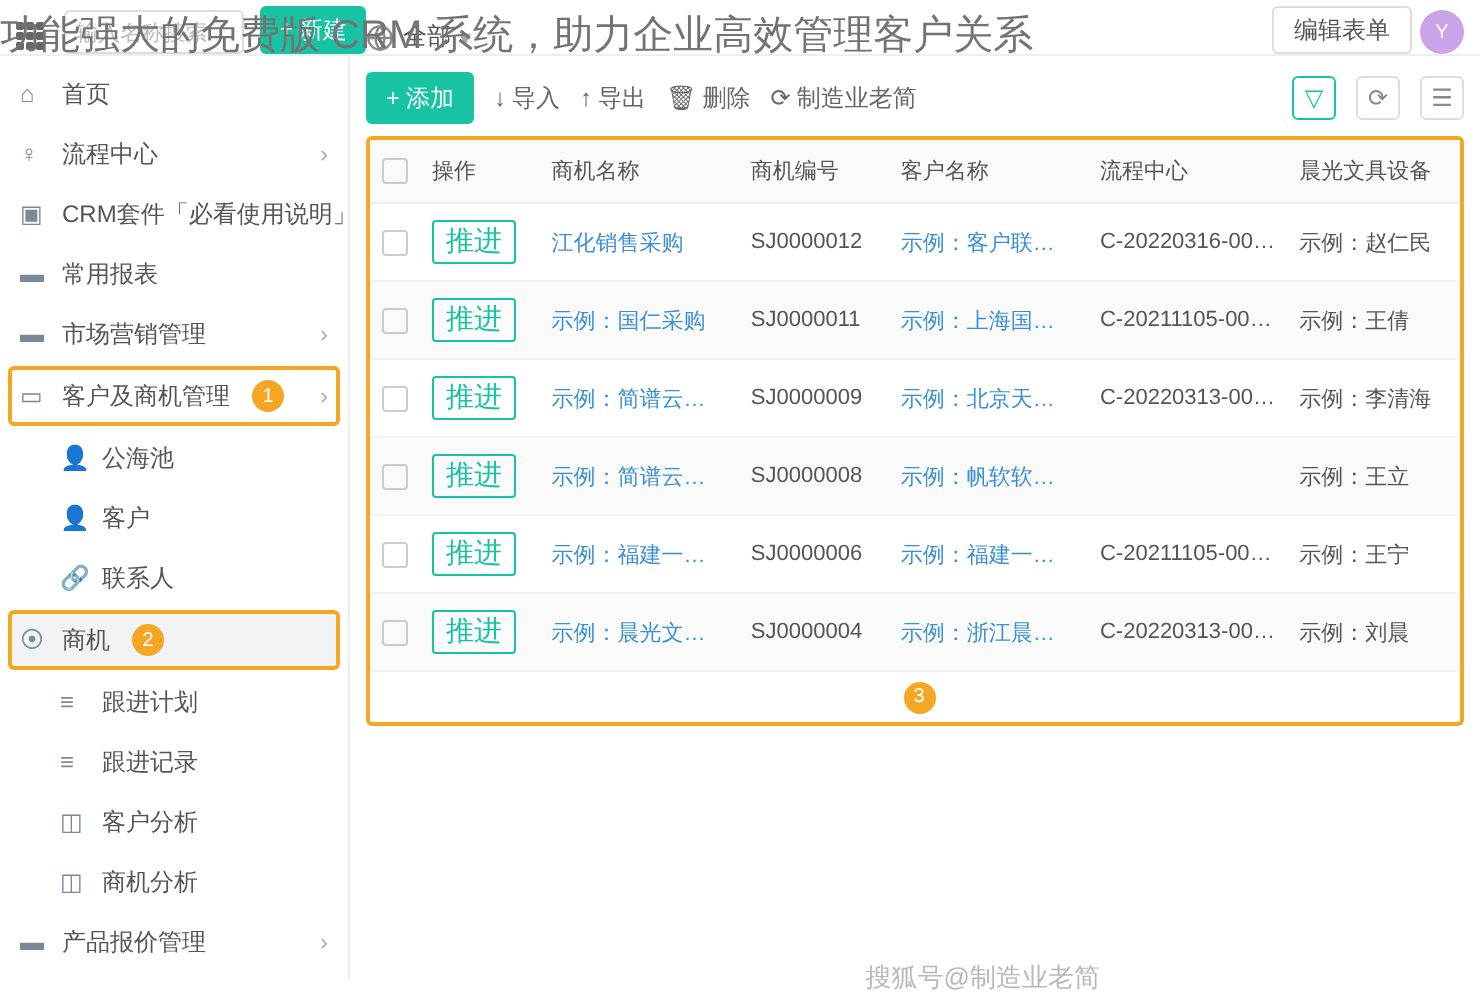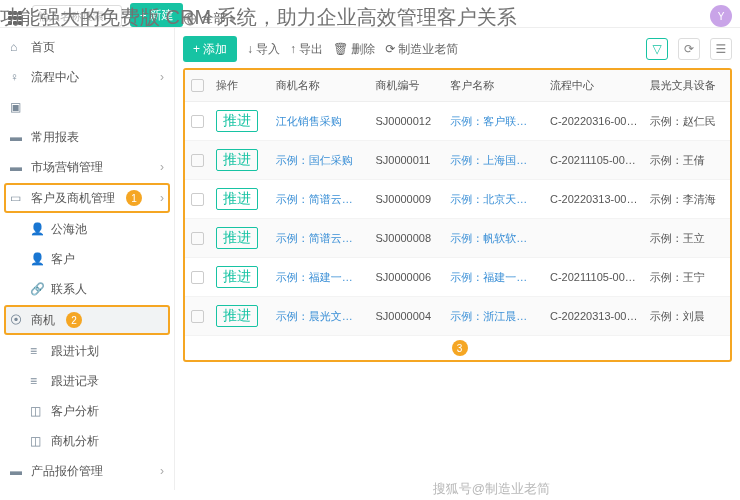--- a/index.html
+++ b/index.html
@@ -62,36 +62,38 @@
   <button class="btn-new">+ <span>新建</span></button>
   <div class="sel-all">
     <svg viewBox="0 0 24 24">
         <circle cx="12" cy="12" r="10" fill="none" stroke="#888" stroke-width="2"></circle>
         <path d="M2 12h20M12 2a15 15 0 010 20M12 2a15 15 0 000 20" fill="none" stroke="#888" stroke-width="2"></path>
       </svg>
     <span>全部</span> 
       <span style="color:#aaa">▾</span>
   </div>
   <div class="spacer"></div>
+  <button class="btn-edit">编辑表单</button>
   <div class="avatar">Y</div>
 </div>
 
 <div class="body">
   <div class="side" id="side">
       <div class="nav-item">
         <span class="nav-ico" style="color:#7a8a99">⌂</span>
         <span>首页</span>
       </div>
       <div class="nav-item">
         <span class="nav-ico" style="color:#7a8a99">♀</span>
         <span>流程中心</span>
         <span class="chev">›</span>
       </div>
       <div class="nav-item">
         <span class="nav-ico" style="color:#7a8a99">▣</span>
+        <span>CRM套件「必看使用说明」</span>
       </div>
       <div class="nav-item">
         <span class="nav-ico" style="color:#7a8a99">▬</span>
         <span>常用报表</span>
       </div>
       <div class="nav-item">
         <span class="nav-ico" style="color:#7a8a99">▬</span>
         <span>市场营销管理</span>
         <span class="chev">›</span>
       </div>

